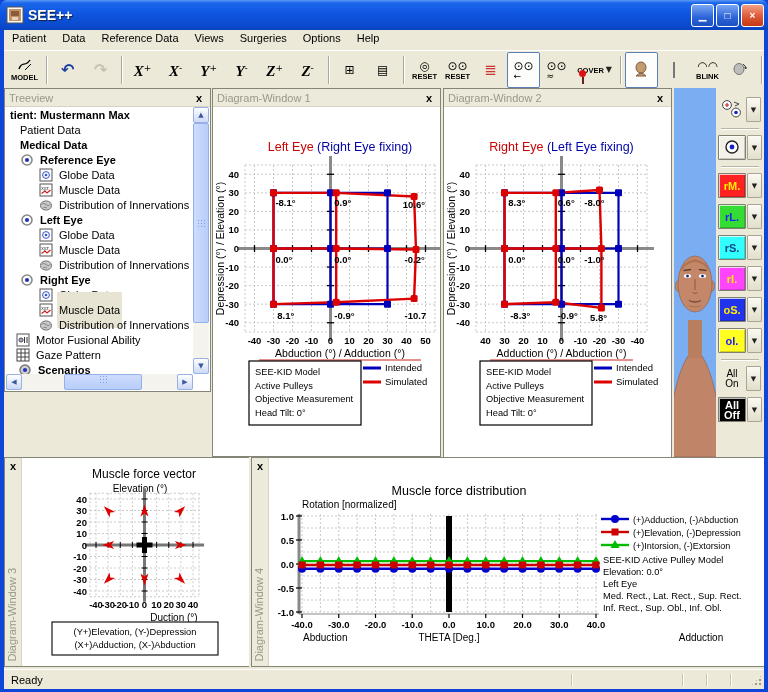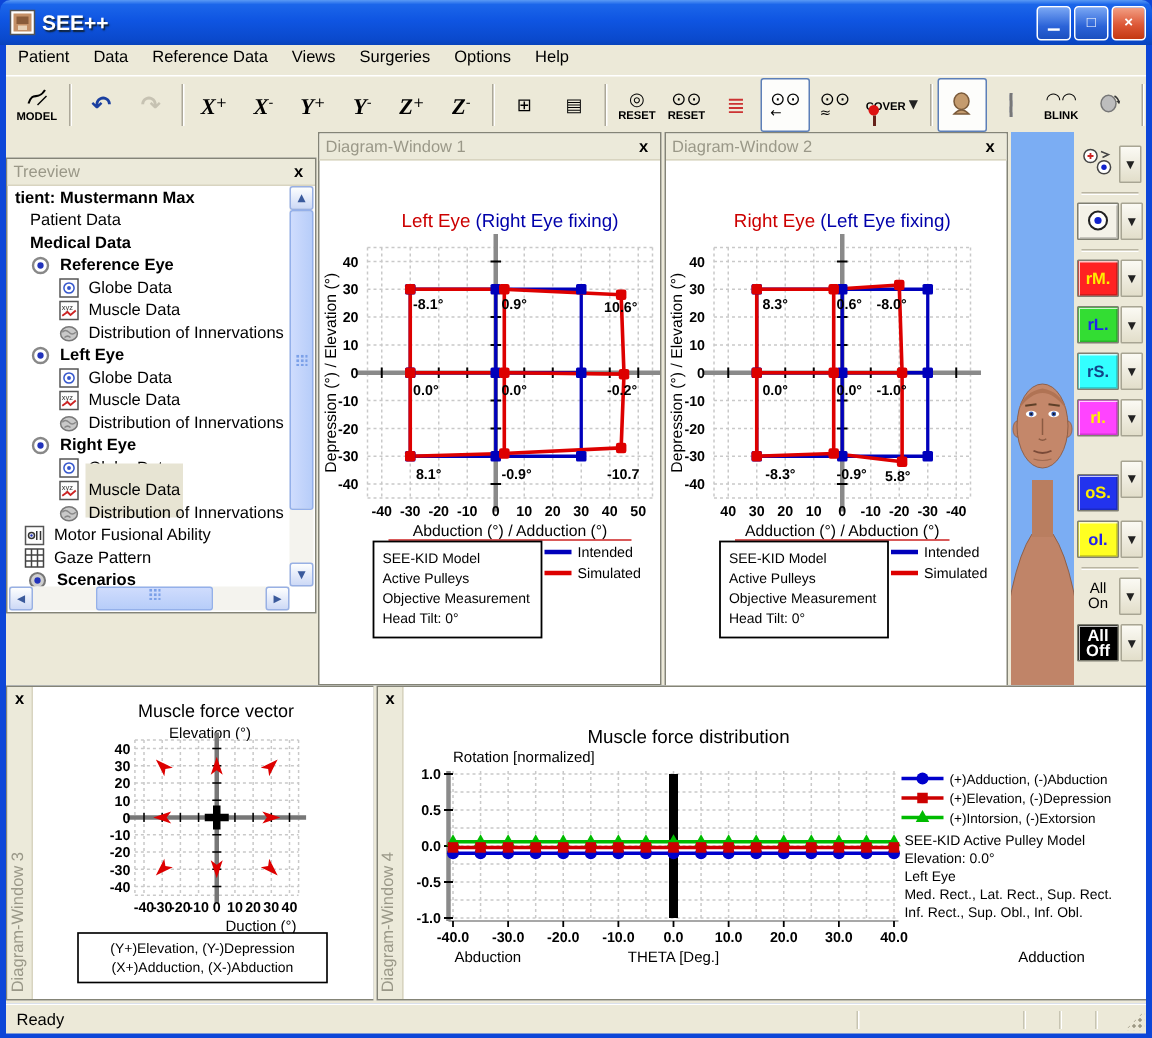--- a/index.html
+++ b/index.html
@@ -42,21 +42,21 @@
   .pin{position:relative;width:11px;height:15px;}
   .pin::before{content:"";position:absolute;top:0;left:2px;width:7px;height:7px;border-radius:50%;background:#dd1111;}
   .pin::after{content:"";position:absolute;top:7px;left:5px;width:2px;height:7px;background:#66221a;}
   .dd{font-size:8px;margin-left:2px;color:#222;}
   
   .main{position:absolute;top:88px;left:4px;right:4px;height:369px;background:#ece9d8;}
   .panel{position:absolute;background:#fff;border:1px solid #848477;box-sizing:border-box;}
   .panel-title{height:17px;background:#eceada;border-bottom:1px solid #d8d4c0;display:flex;
     align-items:center;padding:0 4px;font-size:11px;color:#9a9888;}
   .panel-x{margin-left:auto;font-weight:bold;color:#000;font-size:11px;width:14px;text-align:center;}
-  #treepanel{left:0;top:17px;width:207px;height:304px;}
+  #treepanel{left:0;top:0;width:207px;height:304px;}
   .tree-body{position:absolute;top:18px;left:1px;right:17px;bottom:17px;overflow:hidden;background:#fff;}
   .trow{height:15px;display:flex;align-items:center;font-size:11px;white-space:nowrap;}
   .trow .ticon{width:15px;height:14px;margin-right:3px;flex:0 0 auto;}
   .trow .tlab{padding:12px 2px;}
   .trow .tlab.sel{background:#e7e4d3;}
   .trow.b{font-weight:bold;}
   
   .sbv{position:absolute;top:18px;right:1px;bottom:17px;width:16px;background:#f4f3ee;}
   .sbh{position:absolute;bottom:1px;left:1px;right:17px;height:16px;background:#f4f3ee;}
   .sbtn{position:absolute;width:16px;height:16px;background:linear-gradient(#fdfefe,#cdd9f6);
@@ -693,21 +693,21 @@
         </div>
         <div class="mrow">
           <div class="mbtn" style="background: rgb(51, 255, 255); color: rgb(17, 68, 136);">rS.</div>
           <div class="mdd">▼</div>
         </div>
         <div class="mrow">
           <div class="mbtn" style="background: rgb(255, 68, 255); color: rgb(255, 238, 0);">rI.</div>
           <div class="mdd">▼</div>
         </div>
         <div class="mrow">
-          <div class="mbtn" style="background: rgb(34, 51, 238); color: rgb(255, 238, 0); margin-top: 19px;">oS.</div>
+          <div class="mbtn" style="background: rgb(34, 51, 238); color: rgb(255, 238, 0);">oS.</div>
           <div class="mdd">▼</div>
         </div>
         <div class="mrow">
           <div class="mbtn" style="background: rgb(255, 255, 34); color: rgb(34, 34, 238);">oI.</div>
           <div class="mdd">▼</div>
         </div>
         <div class="msep"></div>
         <div class="mrow">
           <div class="mbtn flat">All
 On</div>

